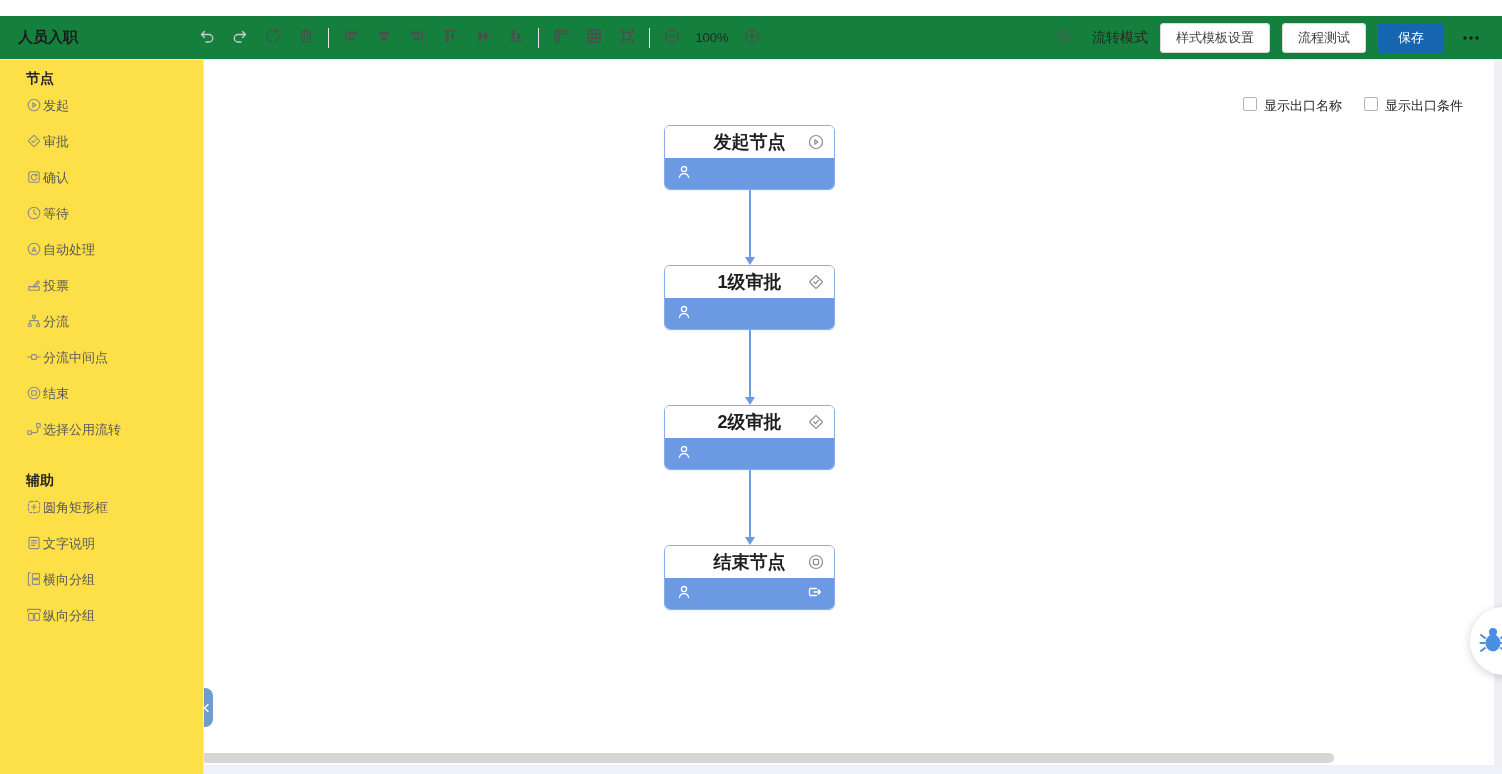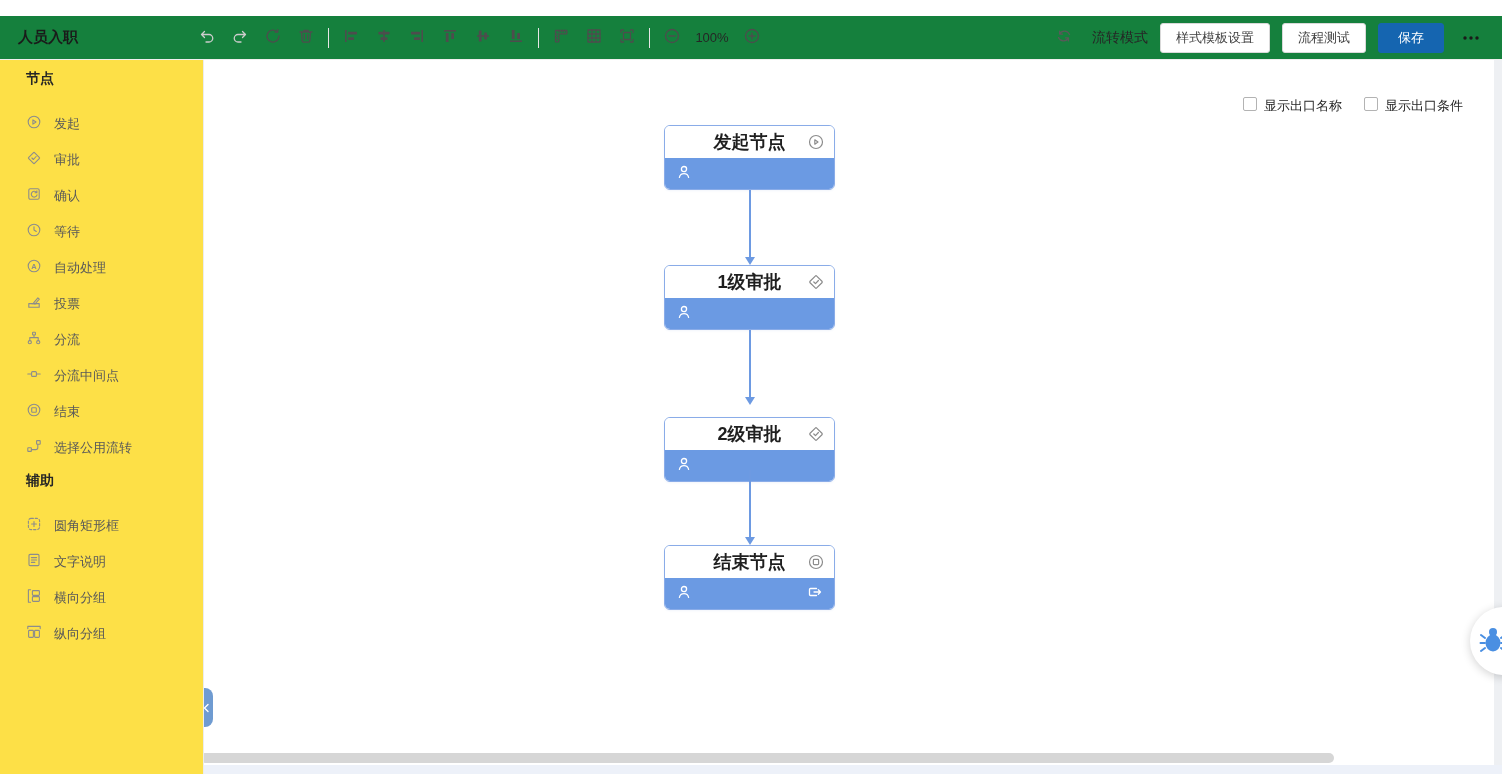--- a/index.html
+++ b/index.html
@@ -23,21 +23,21 @@
   .mode-toggle svg { stroke:#595959; fill:none; stroke-width:1.3; stroke-linecap:round; stroke-linejoin:round; }
   .btn { height:30px; padding:0 15px; border:1px solid #d9d9d9; border-radius:3px; background:#fff;
          font-size:13px; color:#404040; display:flex; align-items:center; cursor:pointer; font-family:inherit; }
   .btn-primary { background:#1565b0; color:#fff; border:1px solid #1565b0; padding:0 19px; }
   .more-btn { width:30px; height:28px; display:flex; align-items:center; justify-content:center; cursor:pointer; }
 
   
   .sidebar { position:absolute; top:45px; left:0; width:204px; bottom:0; background:#fde047;
              border-right:1px solid #ececec; padding-top:10px; z-index:5; }
   .side-section-title { font-size:14px; font-weight:bold; color:#262626; padding:15px 0 9px 26px; }
-  .side-item { height:36px; display:flex; align-items:flex-end; gap:12px; padding-left:26px;
+  .side-item { height:36px; display:flex; align-items:flex-start; gap:1px; padding-left:26px;
                font-size:13px; color:#595959; cursor:grab; }
   .side-item svg { stroke:#8c8c8c; fill:none; stroke-width:1.1; stroke-linecap:round; stroke-linejoin:round; flex:0 0 auto; }
 
   
   .canvas { position:absolute; left:200px; top:45px; right:0; bottom:0; background:#fff; overflow:hidden; }
   .options-row { position:absolute; top:27px; right:39px; display:flex; align-items:center; gap:22px; }
   .option { display:flex; align-items:flex-start; gap:7px; cursor:pointer;margin-top:25px; }
   .cb-box { width:14px; height:14px; border:1px solid #b3b3b3; border-radius:2px; background:#fff; }
   .cb-label { font-size:13px; color:#262626; }
 
@@ -368,21 +368,21 @@
         <span><svg width="16" height="16" viewBox="0 0 16 16">
               <circle cx="8" cy="5.1" r="2.6"></circle>
               <path d="M3.4 13.4 a4.7 4.7 0 0 1 9.2 0"></path>
             </svg></span>
         <span></span>
       </div>
     </div>
 
     <div class="flow-arrow" style="top:285px; height:67px;"></div>
 
-    <div class="flow-node" style="left:464px; top:372px;">
+    <div class="flow-node" style="left:464px; top:360px;">
       <div class="node-header">
         <span class="node-title">2级审批</span>
         <span class="node-type-icon">
             <svg width="18" height="18" viewBox="0 0 18 18">
               <rect x="4.3" y="4.3" width="9.4" height="9.4" rx="1" transform="rotate(45 9 9)"></rect>
               <path d="M6.8 9 l1.7 1.7 2.9-3.2"></path>
             </svg>
           </span>
       </div>
       <div class="node-body">

